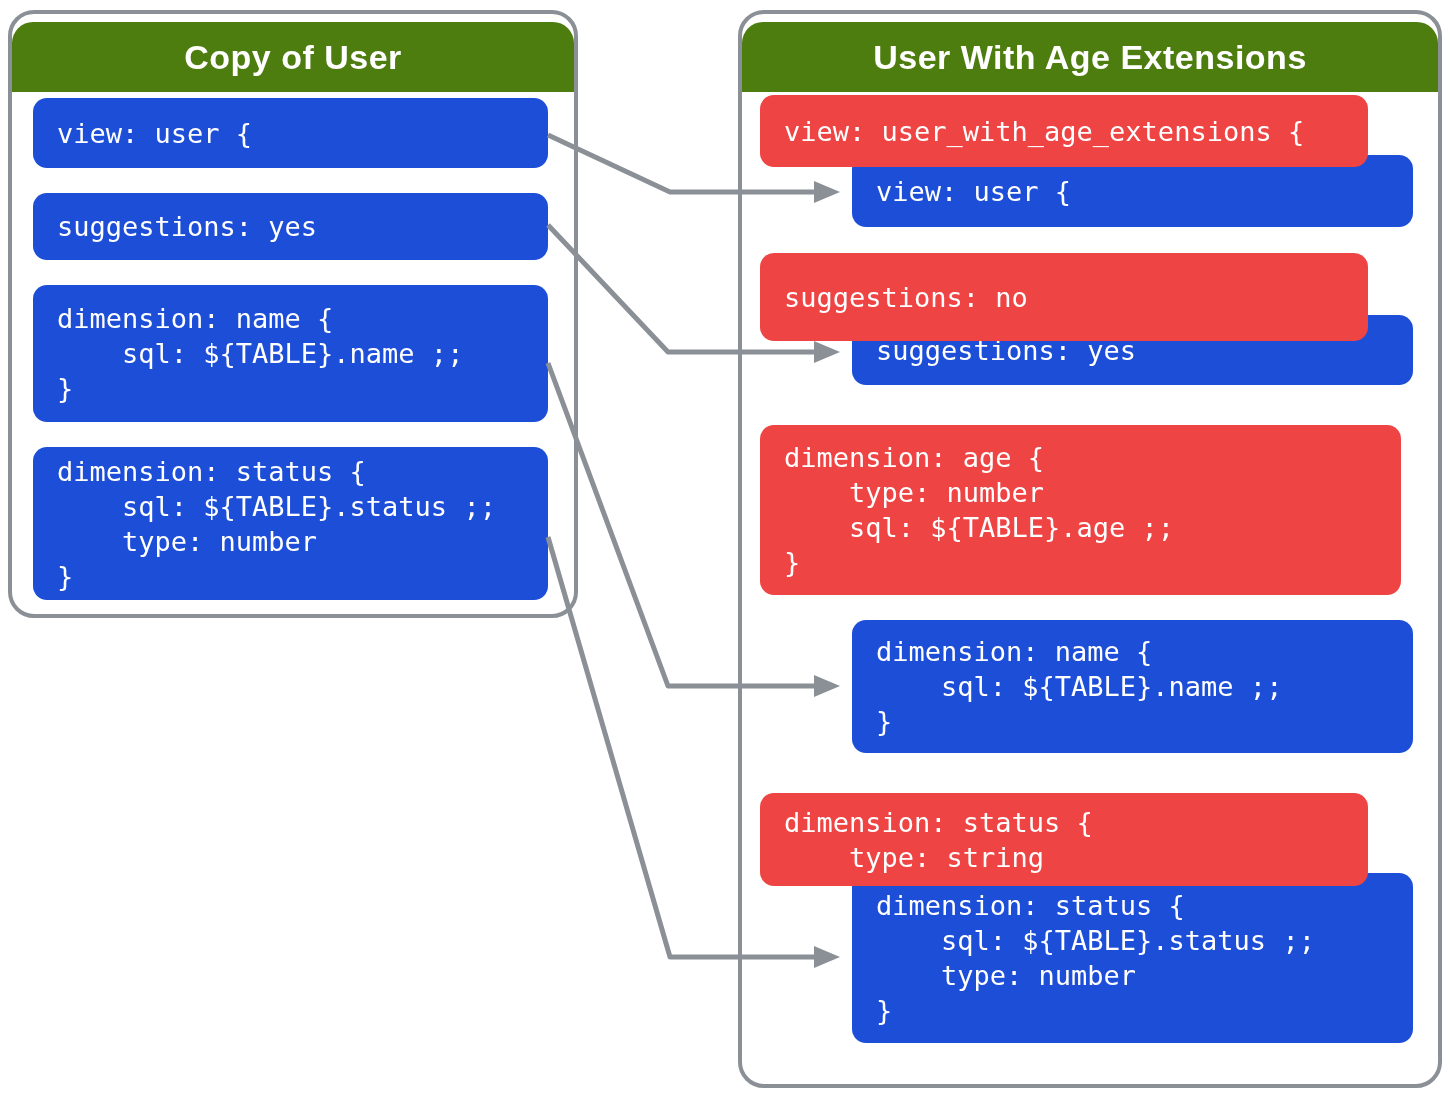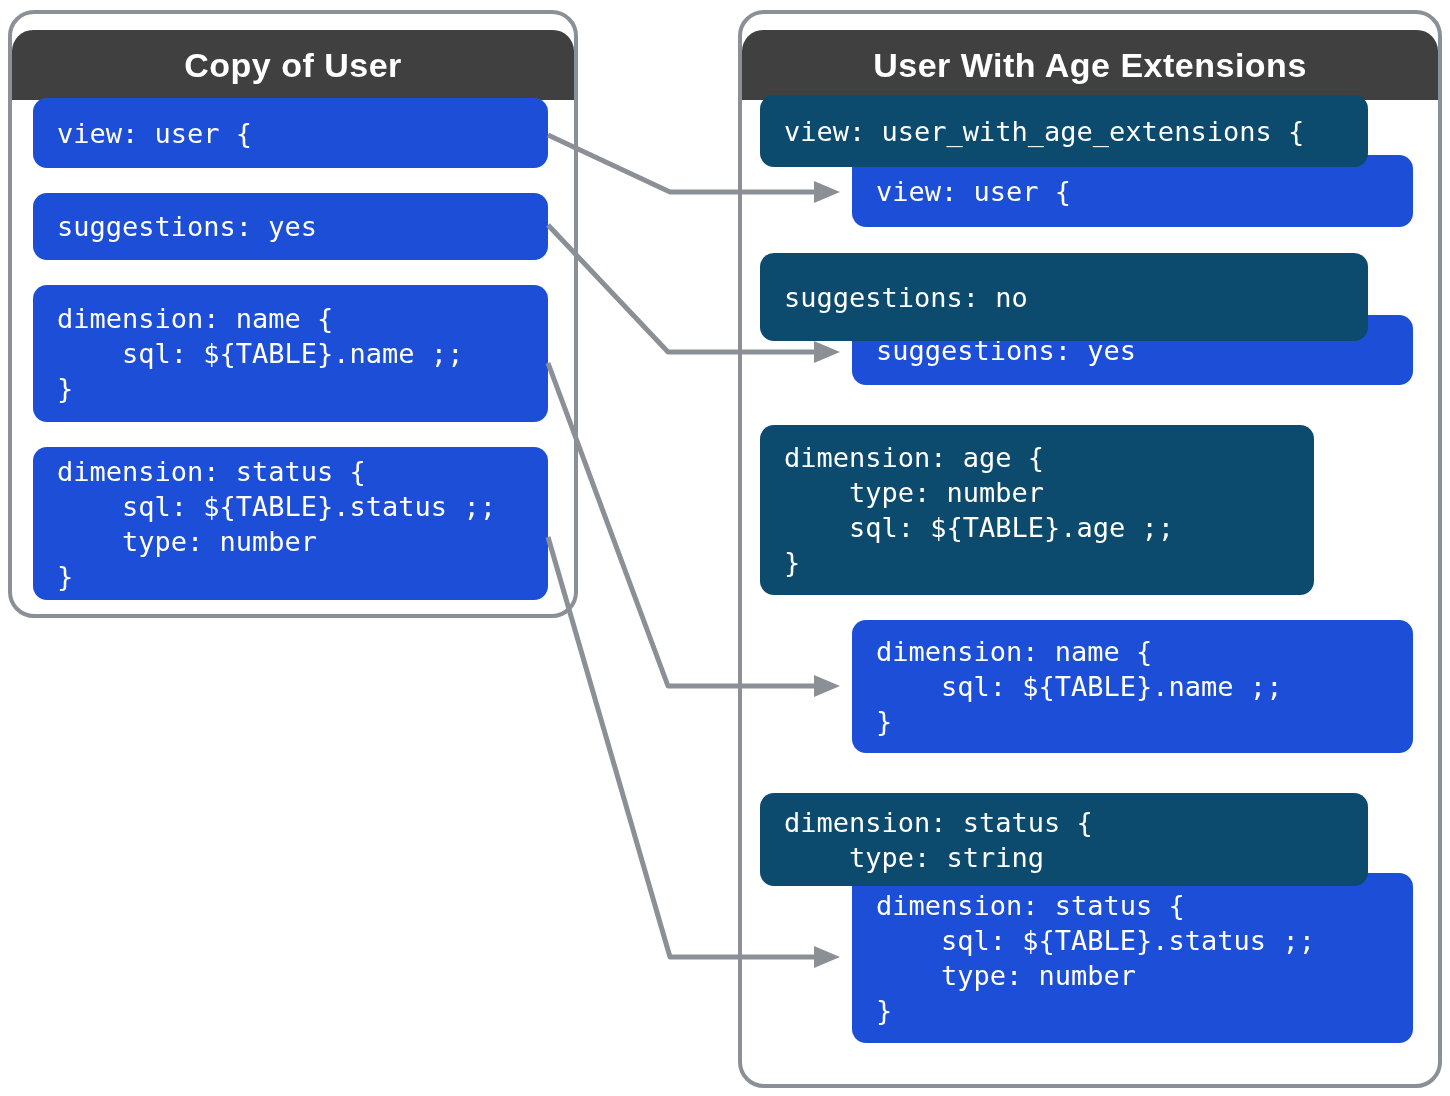--- a/index.html
+++ b/index.html
@@ -1,47 +1,47 @@
 <!DOCTYPE html>
 <html><head>
 <meta charset="utf-8">
 <style>
   html,body{margin:0;padding:0;background:#ffffff;}
   body{width:1450px;height:1096px;position:relative;overflow:hidden;
        font-family:"Liberation Sans", sans-serif;}
 
   .panel{position:absolute;background:#ffffff;border:4px solid #8A9096;
          border-radius:26px;box-sizing:border-box;}
-  .panel-header{position:absolute;left:0;top:16px;right:0;background:#404040;
+  .panel-header{position:absolute;left:0;top:8px;right:0;background:#4d7c0f;
          border-radius:21px 21px 0 0;height:70px;display:flex;
          align-items:center;justify-content:center;}
   .panel-title{color:#ffffff;font-size:34px;font-weight:600;letter-spacing:.5px;}
 
   .codebox{position:absolute;border-radius:14px;box-sizing:border-box;
          display:flex;align-items:center;color:#ffffff;}
   .codebox .code{white-space:pre;font-family:"DejaVu Sans Mono","Liberation Mono",monospace;
          font-size:27px;line-height:35px;padding-left:24px;}
   .dark{background:#1d4ed8;z-index:2;}
-  .light{background:#0c4a6e;z-index:3;}
+  .light{background:#ef4444;z-index:3;}
 
   #left-panel{left:8px;top:10px;width:570px;height:608px;}
   #right-panel{left:738px;top:10px;width:704px;height:1078px;}
 
   
   .b-l1{left:33px;top:98px;width:515px;height:70px;}
   .b-l2{left:33px;top:193px;width:515px;height:67px;}
   .b-l3{left:33px;top:285px;width:515px;height:137px;}
   .b-l4{left:33px;top:447px;width:515px;height:153px;}
 
   
   .b-r1a{left:760px;top:95px;width:608px;height:72px;}
   .b-r1b{left:852px;top:155px;width:561px;height:72px;}
   .b-r2a{left:760px;top:253px;width:608px;height:88px;}
   .b-r2b{left:852px;top:315px;width:561px;height:70px;}
-  .b-r3{left:760px;top:425px;width:554px;height:170px;}
+  .b-r3{left:760px;top:425px;width:641px;height:170px;}
   .b-r4{left:852px;top:620px;width:561px;height:133px;}
   .b-r5a{left:760px;top:793px;width:608px;height:93px;align-items:flex-start;}
   .b-r5a .code{padding-top:12px;}
   .b-r5b{left:852px;top:873px;width:561px;height:170px;}
 
   #connector-layer{position:absolute;left:0;top:0;z-index:5;pointer-events:none;}
 </style>
 </head>
 <body>
 

